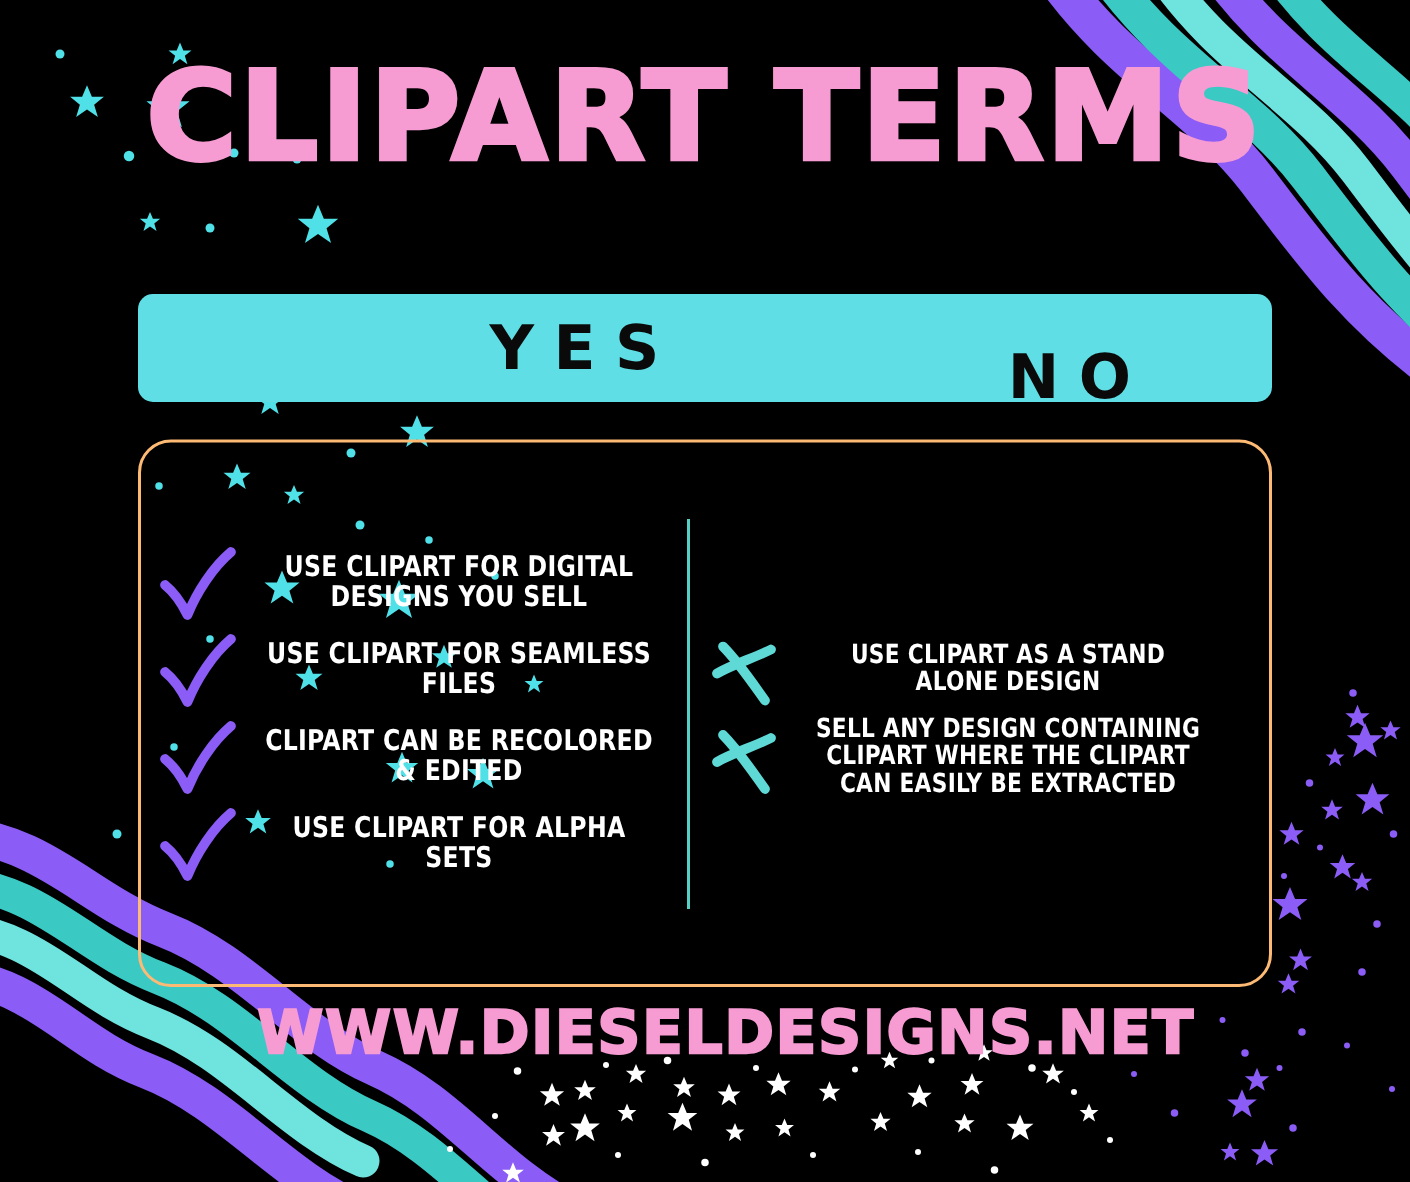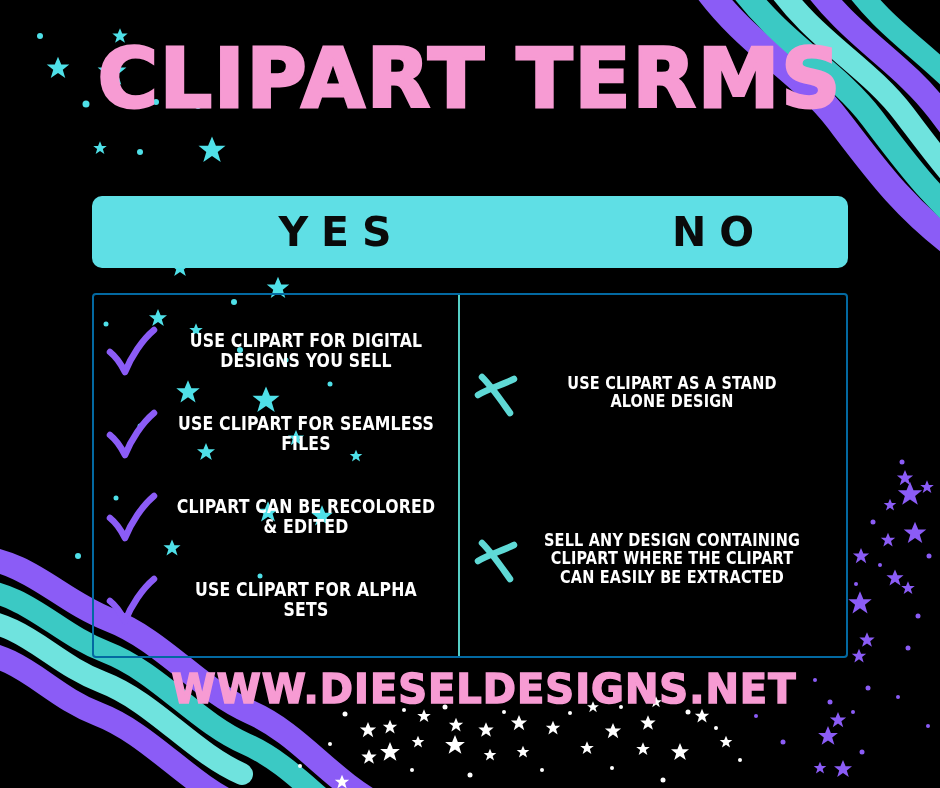--- a/index.html
+++ b/index.html
@@ -59,35 +59,36 @@
     display: flex;
     align-items: center;
     justify-content: center;
     color: #0a0a0a;
     font-family: "DejaVu Sans", sans-serif;
     font-weight: bold;
     font-size: 41px;
     letter-spacing: 13px;
     text-indent: 13px;
   }
-  #hdr-yes { left: 0;     width: 486px; }
-  #hdr-no  { left: 486px; width: 270px; }
+  #hdr-yes { left: 0;     width: 486px; padding-left: 48px; }
+  #hdr-no  { left: 486px; width: 270px; margin-top: 19px; }
 
   
   #mainbox {
     position: absolute;
     left: 92px;
     top: 293px;
     width: 756px;
     height: 365px;
-    border: 2px solid #0369a1;
-    border-radius: 4px;
+    border: 2px solid #fdba74;
+    border-radius: 22px;
     box-sizing: border-box;
     display: flex;
     z-index: 5;
+    align-items: center;
   }
   #col-yes, #col-no {
     position: relative;
     box-sizing: border-box;
     display: flex;
     flex-direction: column;
     justify-content: space-around;
     padding: 14px 6px;
   }
   #col-yes { width: 366px; border-right: 2px solid #56CFC6; }

